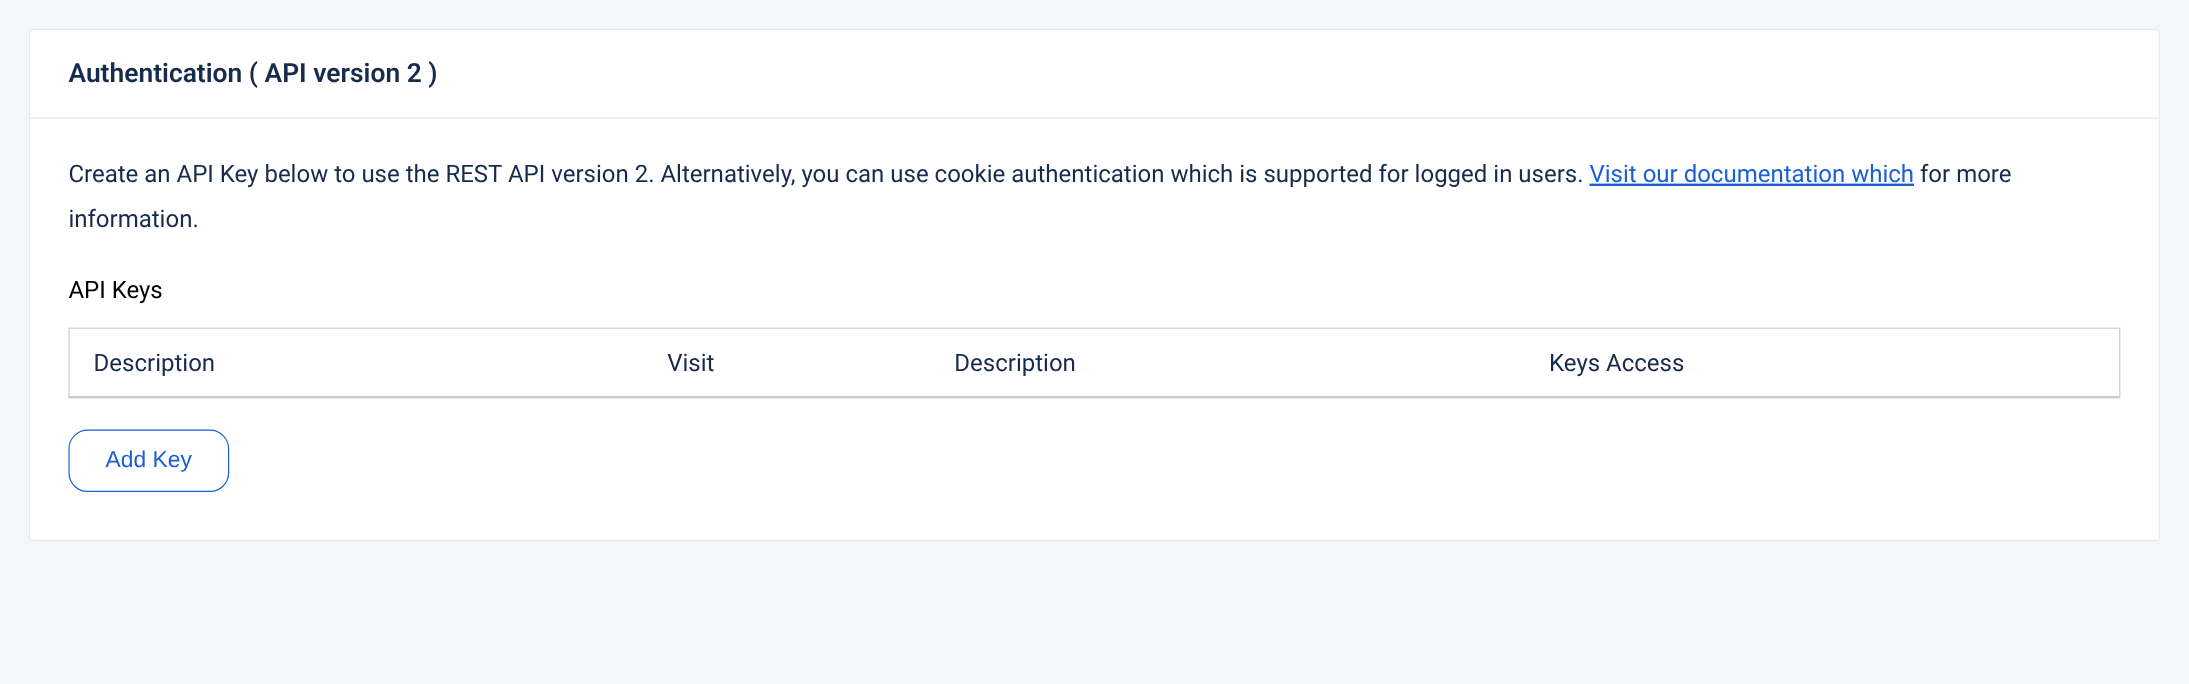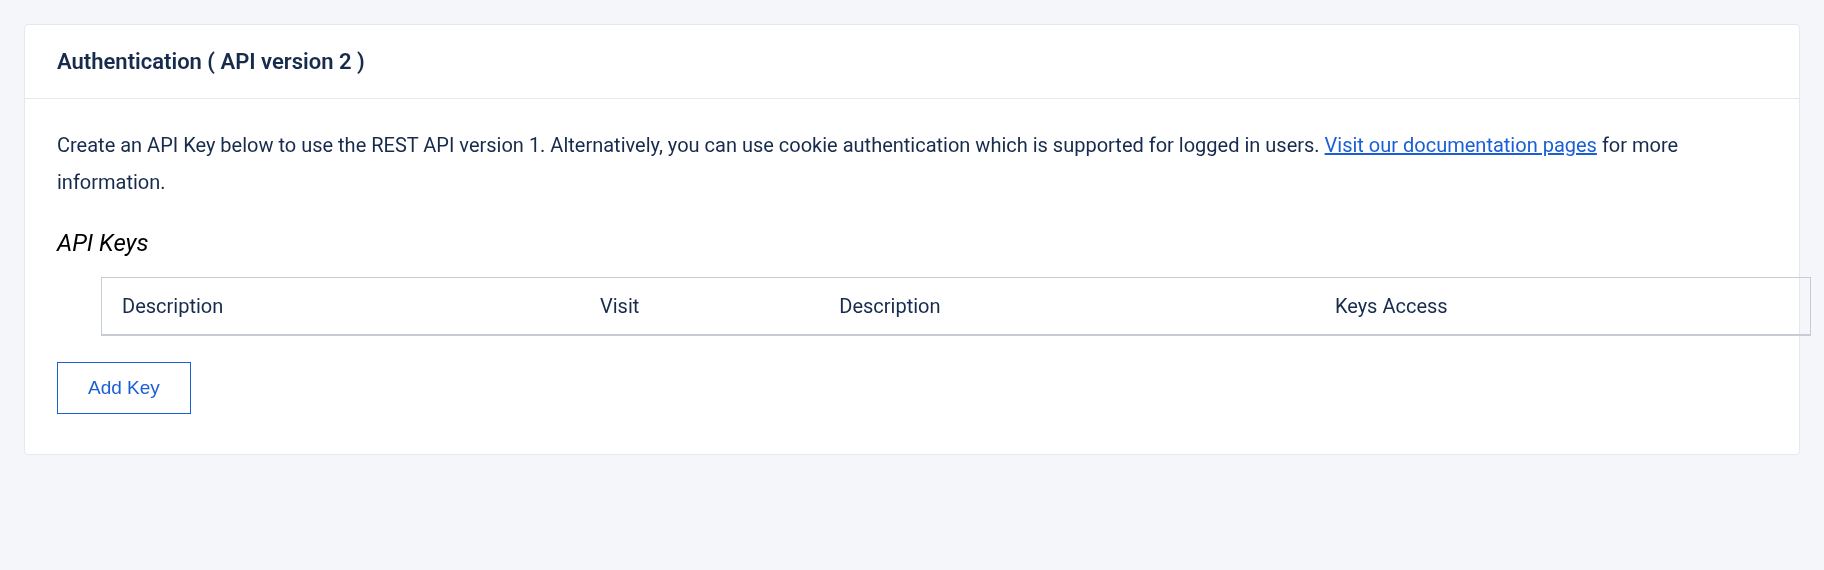--- a/index.html
+++ b/index.html
@@ -34,66 +34,64 @@
       font-size: 20px;
       line-height: 1.85;
       color: #172b4d;
       margin-bottom: 28px;
     }
     .description a {
       color: #1a5fd6;
       text-decoration: underline;
     }
     .section-title {
-      font-size: 24px;
+      font-size: 20px;
       font-weight: 400;
       color: #000000;
       margin-bottom: 20px;
-      font-style: italic;
     }
     .table {
       width: 100%;
       border: 1px solid #c7ccd4;
       border-bottom: 2px solid #c7ccd4;
       border-collapse: collapse;
       margin-bottom: 26px;
-      margin-left: 44px;
     }
     .table th {
       text-align: left;
       font-weight: 400;
       font-size: 20px;
       color: #172b4d;
       padding: 16px 20px;
     }
     .col-description { width: 28%; }
     .col-user { width: 14%; }
     .col-permissions { width: 29%; }
     .col-lastaccess { width: 29%; }
     .btn-outline {
       display: inline-block;
       background: #ffffff;
       border: 1px solid #1a5fd6;
       color: #1a5fd6;
       font-size: 19px;
       padding: 14px 30px;
-      border-radius: 0;
+      border-radius: 16px;
       cursor: pointer;
     }
   </style>
 </head>
 <body>
 
 <div class="card">
   <div class="card-header">
     <h2>Authentication ( API version 2 )</h2>
   </div>
   <div class="card-body">
     <p class="description">
-      <span>Create an API Key below to use the REST API version 1. Alternatively, you can use cookie authentication which is supported for logged in users. </span><a href="#">Visit our documentation pages</a><span> for more information.</span>
+      <span>Create an API Key below to use the REST API version 2. Alternatively, you can use cookie authentication which is supported for logged in users. </span><a href="#">Visit our documentation which</a><span> for more information.</span>
     </p>
     <h3 class="section-title">API Keys</h3>
     <table class="table">
       <thead>
         <tr>
           <th class="col-description">Description</th>
           <th class="col-user">Visit</th>
           <th class="col-permissions">Description</th>
           <th class="col-lastaccess">Keys Access</th>
         </tr>

